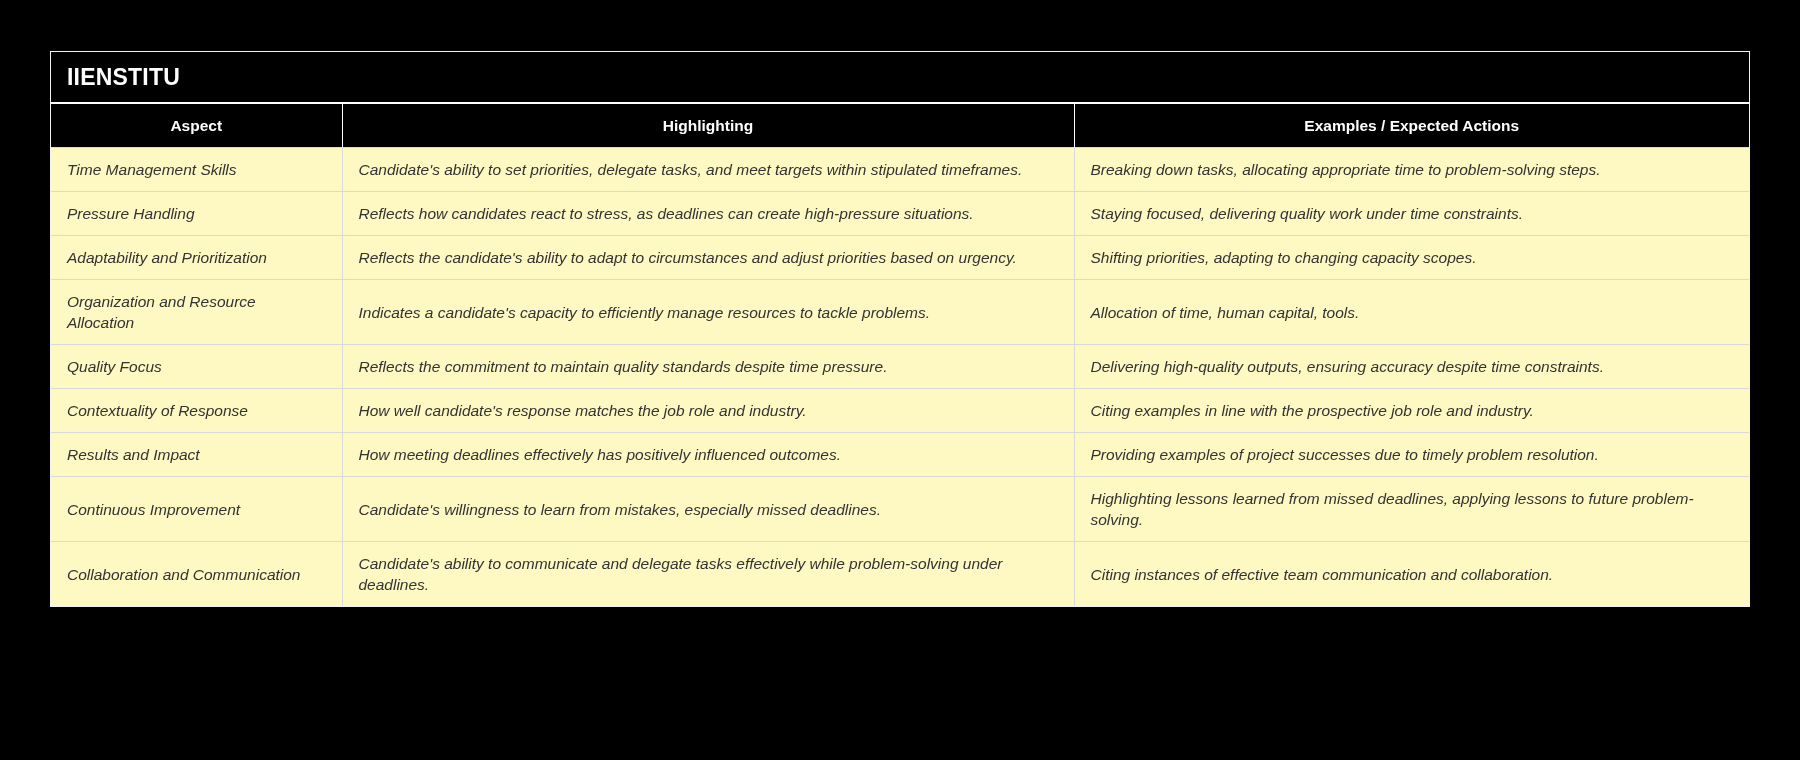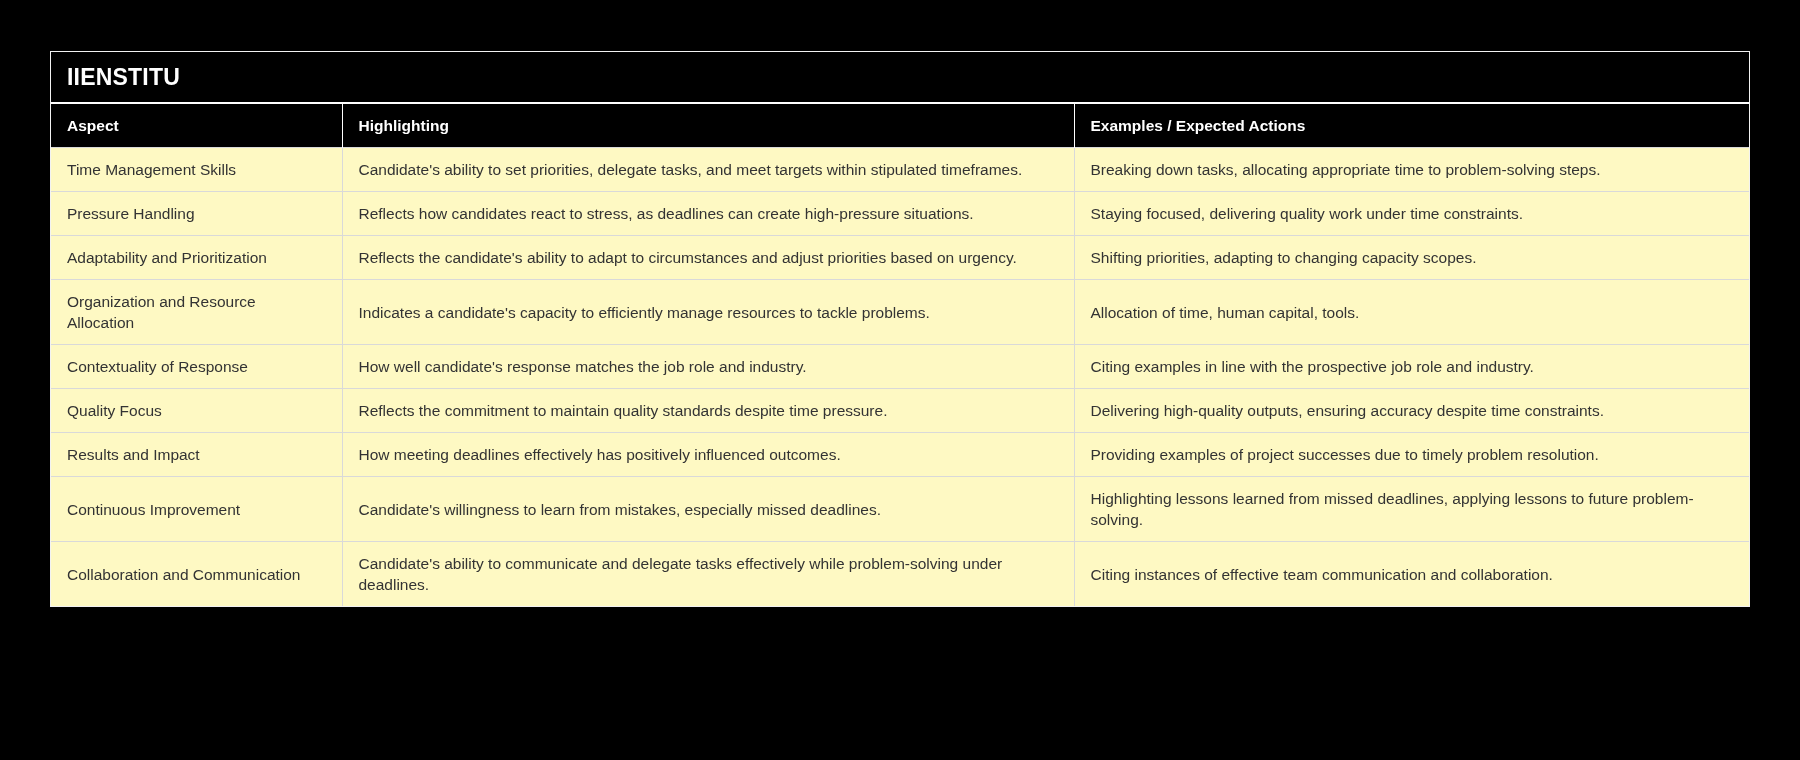--- a/index.html
+++ b/index.html
@@ -42,34 +42,35 @@
     table-layout: fixed;
   }
   col.c1 { width: 291px; }
   col.c2 { width: 732px; }
   col.c3 { width: auto; }
   thead th {
     background: #000000;
     color: #ffffff;
     font-size: 15.5px;
     font-weight: bold;
-    text-align: left;
+    text-align: center;
     padding: 11px 16px;
     border-left: 1px solid #ffffff;
     line-height: 21px;
   }
   thead th:first-child { border-left: none; }
   tbody td {
     font-size: 15.5px;
     color: #333333;
     line-height: 21px;
     padding: 11px 16px;
     border: 1px solid #d9d9d9;
     vertical-align: middle;
     word-wrap: break-word;
+    font-style: italic;
   }
   tbody tr td:first-child { border-left: none; }
   tbody tr td:last-child { border-right: none; }
   tbody tr:last-child td { border-bottom: none; }
 </style>
 </head>
 <body>
 
 <div class="card">
   <div class="title-bar">
@@ -103,28 +104,28 @@
         <td>Adaptability and Prioritization</td>
         <td>Reflects the candidate's ability to adapt to circumstances and adjust priorities based on urgency.</td>
         <td>Shifting priorities, adapting to changing capacity scopes.</td>
       </tr>
       <tr>
         <td>Organization and Resource Allocation</td>
         <td>Indicates a candidate's capacity to efficiently manage resources to tackle problems.</td>
         <td>Allocation of time, human capital, tools.</td>
       </tr>
       <tr>
+        <td>Quality Focus</td>
+        <td>Reflects the commitment to maintain quality standards despite time pressure.</td>
+        <td>Delivering high-quality outputs, ensuring accuracy despite time constraints.</td>
+      </tr>
+      <tr>
         <td>Contextuality of Response</td>
         <td>How well candidate's response matches the job role and industry.</td>
         <td>Citing examples in line with the prospective job role and industry.</td>
-      </tr>
-      <tr>
-        <td>Quality Focus</td>
-        <td>Reflects the commitment to maintain quality standards despite time pressure.</td>
-        <td>Delivering high-quality outputs, ensuring accuracy despite time constraints.</td>
       </tr>
       <tr>
         <td>Results and Impact</td>
         <td>How meeting deadlines effectively has positively influenced outcomes.</td>
         <td>Providing examples of project successes due to timely problem resolution.</td>
       </tr>
       <tr>
         <td>Continuous Improvement</td>
         <td>Candidate's willingness to learn from mistakes, especially missed deadlines.</td>
         <td>Highlighting lessons learned from missed deadlines, applying lessons to future problem-solving.</td>

